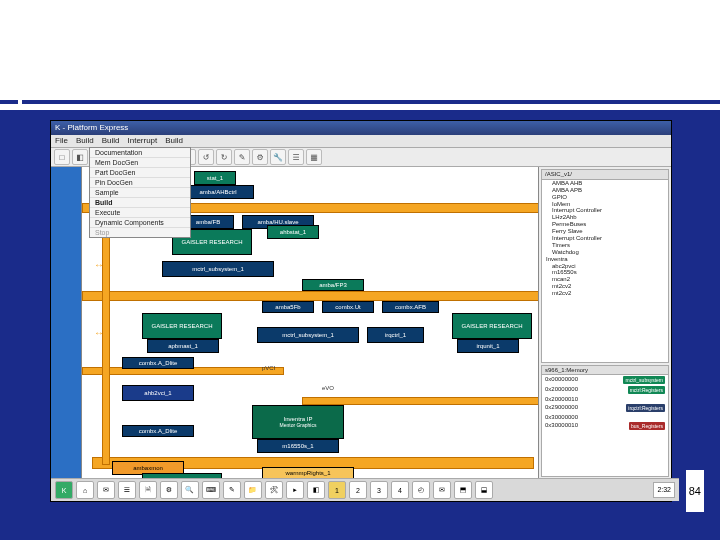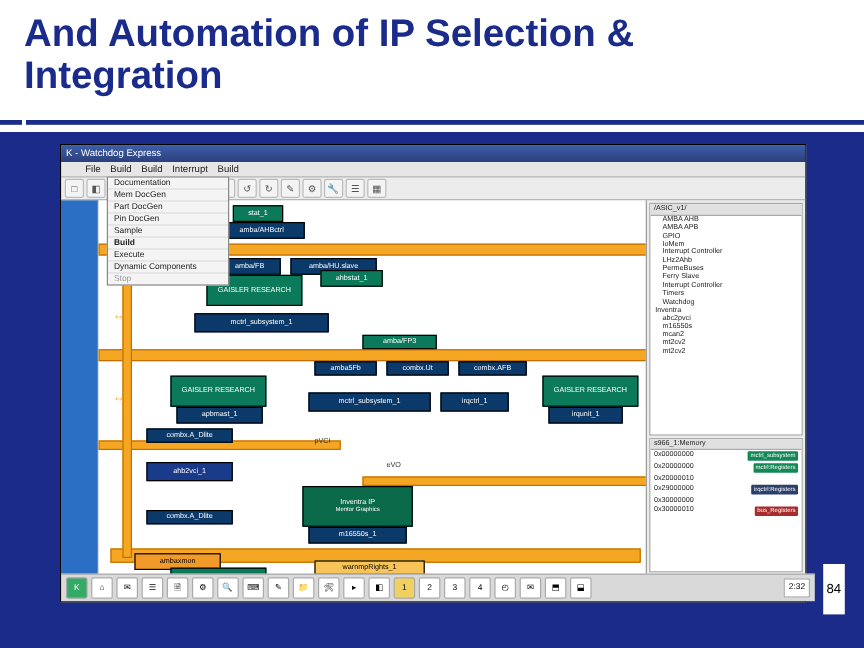--- a/index.html
+++ b/index.html
@@ -2,21 +2,21 @@
 <html><head>
 <meta charset="utf-8">
 <style>
 html,body{margin:0;padding:0;width:720px;height:540px;background:#fff;font-family:Verdana,Arial,sans-serif;overflow:hidden}
 .slide{width:720px;height:540px;background:linear-gradient(180deg,#fff 0 110px,#1a2b8a 110px 540px);position:relative}
 .title{position:absolute;top:10px;left:20px;width:660px;font-size:32px;font-weight:700;color:#1a2b8a;line-height:1.1}
 .rule{position:absolute;top:100px;left:0;width:720px;height:4px;background:linear-gradient(90deg,#1a2b8a 0 18px,#fff 18px 22px,#1a2b8a 22px 720px)}
 .pgno{position:absolute;right:16px;bottom:28px;font-size:11px;color:#000;background:#fff;padding:15px 3px}
 .shot{position:absolute;top:120px;left:50px;width:620px;height:380px;background:#dcdcdc;border:1px solid #000;box-shadow:0 0 0 1px #888 inset;font-size:8px}
 .win-title{height:14px;background:linear-gradient(#3d5fa8,#2b3f7a);color:#fff;padding:0 4px;line-height:14px}
-.menubar{height:12px;background:#e6e6e6;border-bottom:1px solid #aaa;display:flex;gap:8px;padding:0 20px;line-height:12px;color:#222}
+.menubar{height:12px;background:#e6e6e6;border-bottom:1px solid #aaa;display:flex;gap:8px;padding:0 4px;line-height:12px;color:#222}
 .toolbar{height:18px;background:#ececec;border-bottom:1px solid #aaa;display:flex;align-items:center;gap:2px;padding:0 3px}
 .tbtn{width:14px;height:14px;background:#f4f4f4;border:1px solid #bbb;border-radius:2px;display:flex;align-items:center;justify-content:center;font-size:8px;color:#555}
 .body{display:flex;height:312px}
 .dropdown{position:absolute;top:26px;left:38px;width:100px;background:#f4f4f4;border:1px solid #888;z-index:20;font-size:7px}
 .dropdown div{padding:1px 5px;border-bottom:1px solid #ddd;color:#222}
 .dropdown div:last-child{border-bottom:none;color:#999}
 .left{width:30px;background:#2b6fc4;border-right:1px solid #888}
 .canvas{flex:1;background:#fff;position:relative;overflow:hidden}
 .right{width:132px;background:#ececec;border-left:1px solid #888;display:flex;flex-direction:column}
 .tree{flex:1;background:#fff;border:1px solid #aaa;margin:2px;overflow:hidden;font-size:6px;color:#222}
@@ -33,26 +33,25 @@
 .g{background:#0b7a5a}
 .n{background:#0b3a6a}
 .taskbar{position:absolute;left:0;bottom:0;width:620px;height:22px;background:#d9d9d9;border-top:1px solid #aaa;display:flex;align-items:center;gap:3px;padding:0 4px;font-size:7px}
 .tbicon{width:16px;height:16px;background:#fff;border:1px solid #aaa;border-radius:2px;display:flex;align-items:center;justify-content:center}
 .clock{margin-left:auto;background:#fff;border:1px solid #aaa;padding:0 3px;height:14px;line-height:14px}
 </style>
 </head>
 <body>
 
 <div class="slide">
- <div class="title">And Automation of IP Selection &amp; Integration</div>
  <div class="rule"></div>
  <div class="pgno">84</div>
 
  <div class="shot">
-  <div class="win-title">K - Watchdog Express</div>
+  <div class="win-title">K - Platform Express</div>
   <div class="menubar">
    <span>File</span>
    <span>Build</span>
    <span>Build</span>
    <span>Interrupt</span>
    <span>Build</span>
   </div>
   <div class="toolbar">
    <div class="tbtn">□</div>
    <div class="tbtn">◧</div>

